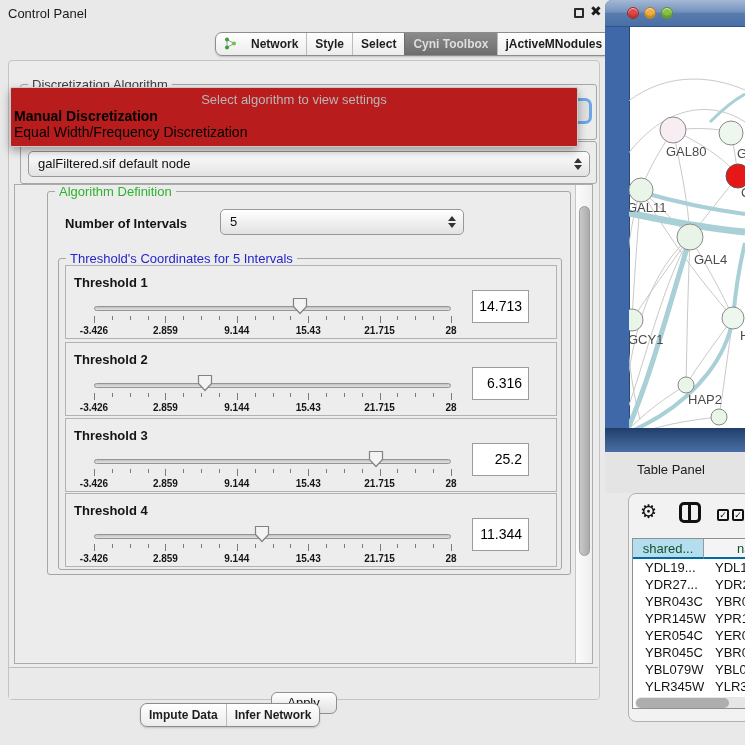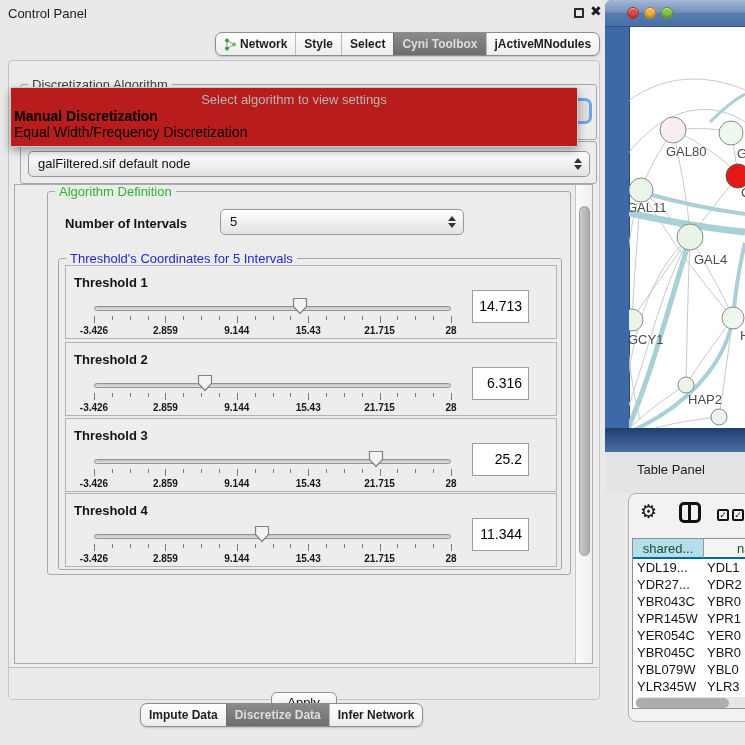--- a/index.html
+++ b/index.html
@@ -11,21 +11,21 @@
   #cp-header { left:0; top:0; width:604px; height:26px; }
   #cp-title { left:8px; top:6px; font-size:13px; color:#1b1b1b; }
   #float-btn { left:574px; top:8px; width:10px; height:10px; border:2px solid #2a2a2a; border-radius:1px; }
   #close-btn { left:590px; top:3px; font-size:14px; font-weight:900; color:#1b1b1b; }
 
   
   .tabgroup { position:absolute; display:inline-flex; border:1px solid #8d8d8d; border-radius:7px; overflow:hidden;
               background:linear-gradient(#ffffff,#ececec); box-shadow:0 1px 2px rgba(0,0,0,.18); }
   #tabbar-top { left:215px; top:32px; }
   #tabbar-bottom { left:140px; top:703px; }
-  .tab { padding:4px 8px; font-size:12px; font-weight:700; color:#1e1e1e; display:flex; align-items:center; gap:3px;
+  .tab { padding:4px 8px; font-size:12px; font-weight:700; color:#1e1e1e; display:flex; gap:14px;
          border-left:1px solid #bcbcbc; white-space:nowrap; }
   .tab:first-child { border-left:none; }
   .tab.sel { background:linear-gradient(#8b8b8b,#6d6d6d); color:#dedede; border-left-color:#6d6d6d; }
   .tabicon { display:inline-flex; }
 
   
   #inner-panel { left:8px; top:60px; width:592px; height:640px; background:#ececec; border:1px solid #c4c4c4; border-radius:4px; }
 
   .group { position:absolute; border:1px solid #a6a6a6; border-radius:3px; }
   .group-title { position:absolute; top:-8px; left:7px; background:#ececec; padding:0 4px; font-size:13px; white-space:nowrap; }
@@ -113,21 +113,21 @@
   .cb-icon { position:absolute; top:15px; width:12px; height:12px; border:2px solid #111; border-radius:2px; font-size:9px;
              line-height:9px; text-align:center; color:#111; font-weight:700; }
   #cb1 { left:88px; } #cb2 { left:103px; }
   #tp-table { position:absolute; left:3px; top:44px; width:121px; height:171px; background:#fff; border:1px solid #909090; overflow:hidden; }
   #tp-headrow { display:flex; height:20px; }
   .hc { font-size:13px; color:#14532d; border-bottom:2px solid #0369a1; line-height:19px; }
   .hc1 { width:71px; background:#b4ddee; border-right:1px solid #9a9a9a; text-align:center; }
   .hc2 { flex:1; background:#f4f4f4; padding-left:33px; }
   #tp-rows { height:137px; overflow:hidden; }
   .tp-row { display:flex; height:17px; font-size:13px; color:#141414; }
-  .tc1 { width:71px; padding-left:4px; line-height:17px; white-space:nowrap; overflow:hidden; }
+  .tc1 { width:71px; padding-left:4px; line-height:17px; white-space:nowrap; overflow:hidden;margin-left:8px; }
   .tc2 { flex:1; padding-left:3px; line-height:17px; white-space:nowrap; overflow:hidden; }
   #tp-hscroll { position:absolute; left:2px; top:158px; width:116px; height:12px; background:#e6e6e6; border-radius:6px; }
   #tp-hthumb { position:absolute; left:1px; top:1px; width:93px; height:10px; background:#aeaeae; border-radius:5px; }
 </style>
 </head>
 <body>
 
 <div class="abs" id="cp-header">
   <span class="abs" id="cp-title">Control Panel</span>
   <span class="abs" id="float-btn"></span>
@@ -367,23 +367,20 @@
   </div>
 </div>
 
 <div class="abs" id="apply-row">
   <div id="apply-btn">Apply</div>
 </div>
 
 <div class="tabgroup" id="tabbar-bottom">
     <div class="tab">
       <span>Impute Data</span>
-    </div>
-    <div class="tab sel">
-      <span>Discretize Data</span>
     </div>
     <div class="tab">
       <span>Infer Network</span>
     </div>
   </div>
 
 <div class="abs" id="nw-frame"></div>
 <div class="abs" id="nw-titlebar"></div>
 <div class="tl" id="tl-red"></div>
 <div class="tl" id="tl-yellow"></div>

